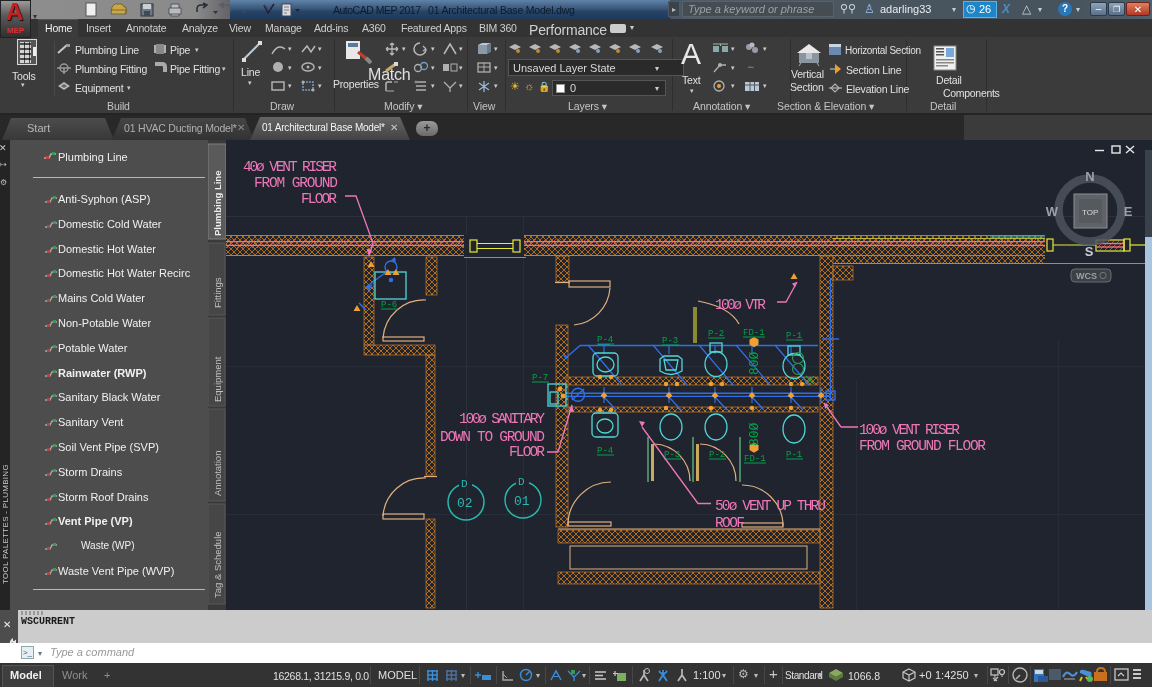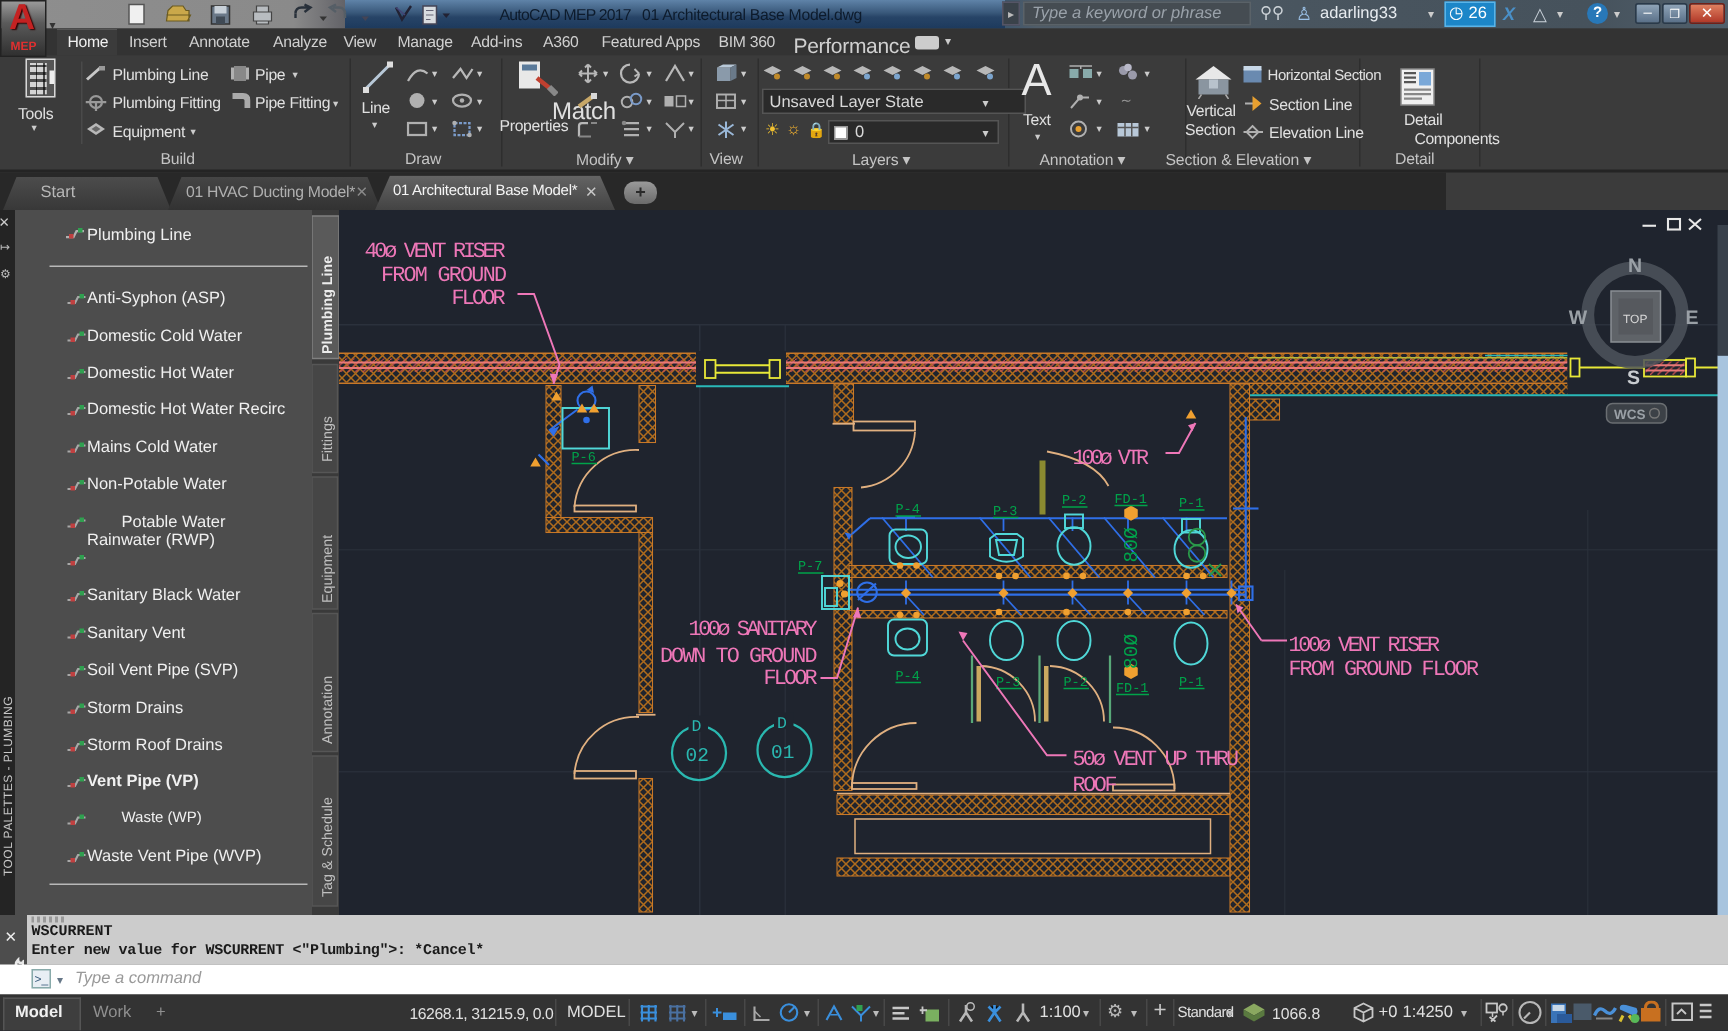--- a/index.html
+++ b/index.html
@@ -408,27 +408,27 @@
       <path d="M1 8 H6 L8 4 H13" stroke="#a8a8a8" stroke-width="1.4" fill="none"></path>
       <rect x="3" y="6" width="3" height="3" fill="#c04040"></rect>
       <rect x="9" y="2" width="3" height="3" fill="#30a050"></rect>
     </svg>
   <div class="abs txt" style="left:48px;top:177px;font-size:11px;color:#f0f0f0;">Non-Potable Water</div>
   <svg class="abs" style="left:34px;top:203px;" width="16" height="10">
       <path d="M1 8 H6 L8 4 H13" stroke="#a8a8a8" stroke-width="1.4" fill="none"></path>
       <rect x="3" y="6" width="3" height="3" fill="#c04040"></rect>
       <rect x="9" y="2" width="3" height="3" fill="#30a050"></rect>
     </svg>
-  <div class="abs txt" style="left:48px;top:202px;font-size:11px;color:#f0f0f0;margin-left:23px;">Potable Water</div>
+  <div class="abs txt" style="left:48px;top:202px;font-size:11px;color:#f0f0f0;">Potable Water</div>
   <svg class="abs" style="left:34px;top:228px;" width="16" height="10">
       <path d="M1 8 H6 L8 4 H13" stroke="#a8a8a8" stroke-width="1.4" fill="none"></path>
       <rect x="3" y="6" width="3" height="3" fill="#c04040"></rect>
       <rect x="9" y="2" width="3" height="3" fill="#30a050"></rect>
     </svg>
-  <div class="abs txt" style="left:48px;top:214px;font-size:11px;color:#f0f0f0;">Rainwater (RWP)</div>
+  <div class="abs txt" style="left:48px;top:227px;font-size:11px;color:#f0f0f0;font-weight:bold;">Rainwater (RWP)</div>
   <svg class="abs" style="left:34px;top:252px;" width="16" height="10">
       <path d="M1 8 H6 L8 4 H13" stroke="#a8a8a8" stroke-width="1.4" fill="none"></path>
       <rect x="3" y="6" width="3" height="3" fill="#c04040"></rect>
       <rect x="9" y="2" width="3" height="3" fill="#30a050"></rect>
     </svg>
   <div class="abs txt" style="left:48px;top:251px;font-size:11px;color:#f0f0f0;">Sanitary Black Water</div>
   <svg class="abs" style="left:34px;top:277px;" width="16" height="10">
       <path d="M1 8 H6 L8 4 H13" stroke="#a8a8a8" stroke-width="1.4" fill="none"></path>
       <rect x="3" y="6" width="3" height="3" fill="#c04040"></rect>
       <rect x="9" y="2" width="3" height="3" fill="#30a050"></rect>
@@ -785,21 +785,20 @@
 
 <div class="abs" id="cmdhist" style="left:0;top:610px;width:1152px;height:33px;background:#cccccc;">
   <div class="abs" style="left:0;top:0;width:18px;height:53px;background:#4d4d4d;">
     <div class="abs txt" style="left:3px;top:9px;font-size:10px;color:#eee;">✕</div>
     <svg class="abs" style="left:2px;top:28px;" width="14" height="16">
         <path d="M4 14 L9 7 M9 7 Q8 4 10 2 Q10 4 12 4 Q14 4 14 2 Q15 5 12 7 Q10 8 9 7" stroke="#e8e8e8" stroke-width="1.8" fill="none"></path>
       </svg>
   </div>
   <div class="abs" style="left:21px;top:1px;width:22px;height:4px;background:repeating-linear-gradient(90deg,#999 0 2px,transparent 2px 4px);"></div>
   <div class="abs txt" style="left:21px;top:6px;font-family:'Liberation Mono',monospace;font-size:10px;font-weight:bold;color:#1a1a1a;">WSCURRENT</div>
-  <div class="abs txt" style="left:21px;top:19px;font-family:'Liberation Mono',monospace;font-size:10px;font-weight:bold;letter-spacing:-0.2px;color:#1a1a1a;">Enter new value for WSCURRENT &lt;"Plumbing"&gt;: *Cancel*</div>
 </div>
 <div class="abs" id="cmdinput" style="left:0;top:643px;width:1152px;height:20px;background:#ffffff;">
   <div class="abs" style="left:21px;top:3px;width:13px;height:13px;background:#e8eef4;border:1px solid #8aa;color:#357;font-size:8px;line-height:12px;text-align:center;">&gt;_</div>
   <div class="abs txt" style="left:38px;top:6px;font-size:8px;color:#678;">▾</div>
   <div class="abs txt" style="left:50px;top:3px;font-size:11px;font-style:italic;color:#999;">Type a command</div>
 </div>
 
 <div class="abs" id="statusbar" style="left:0;top:663px;width:1152px;height:24px;background:#333333;">
   <div class="abs" style="left:2px;top:2px;width:52px;height:22px;background:#3e3e3e;border:1px solid #555;border-bottom:none;"></div>
   <div class="abs txt" style="left:10px;top:6px;font-size:11px;font-weight:bold;color:#f0f0f0;">Model</div>

